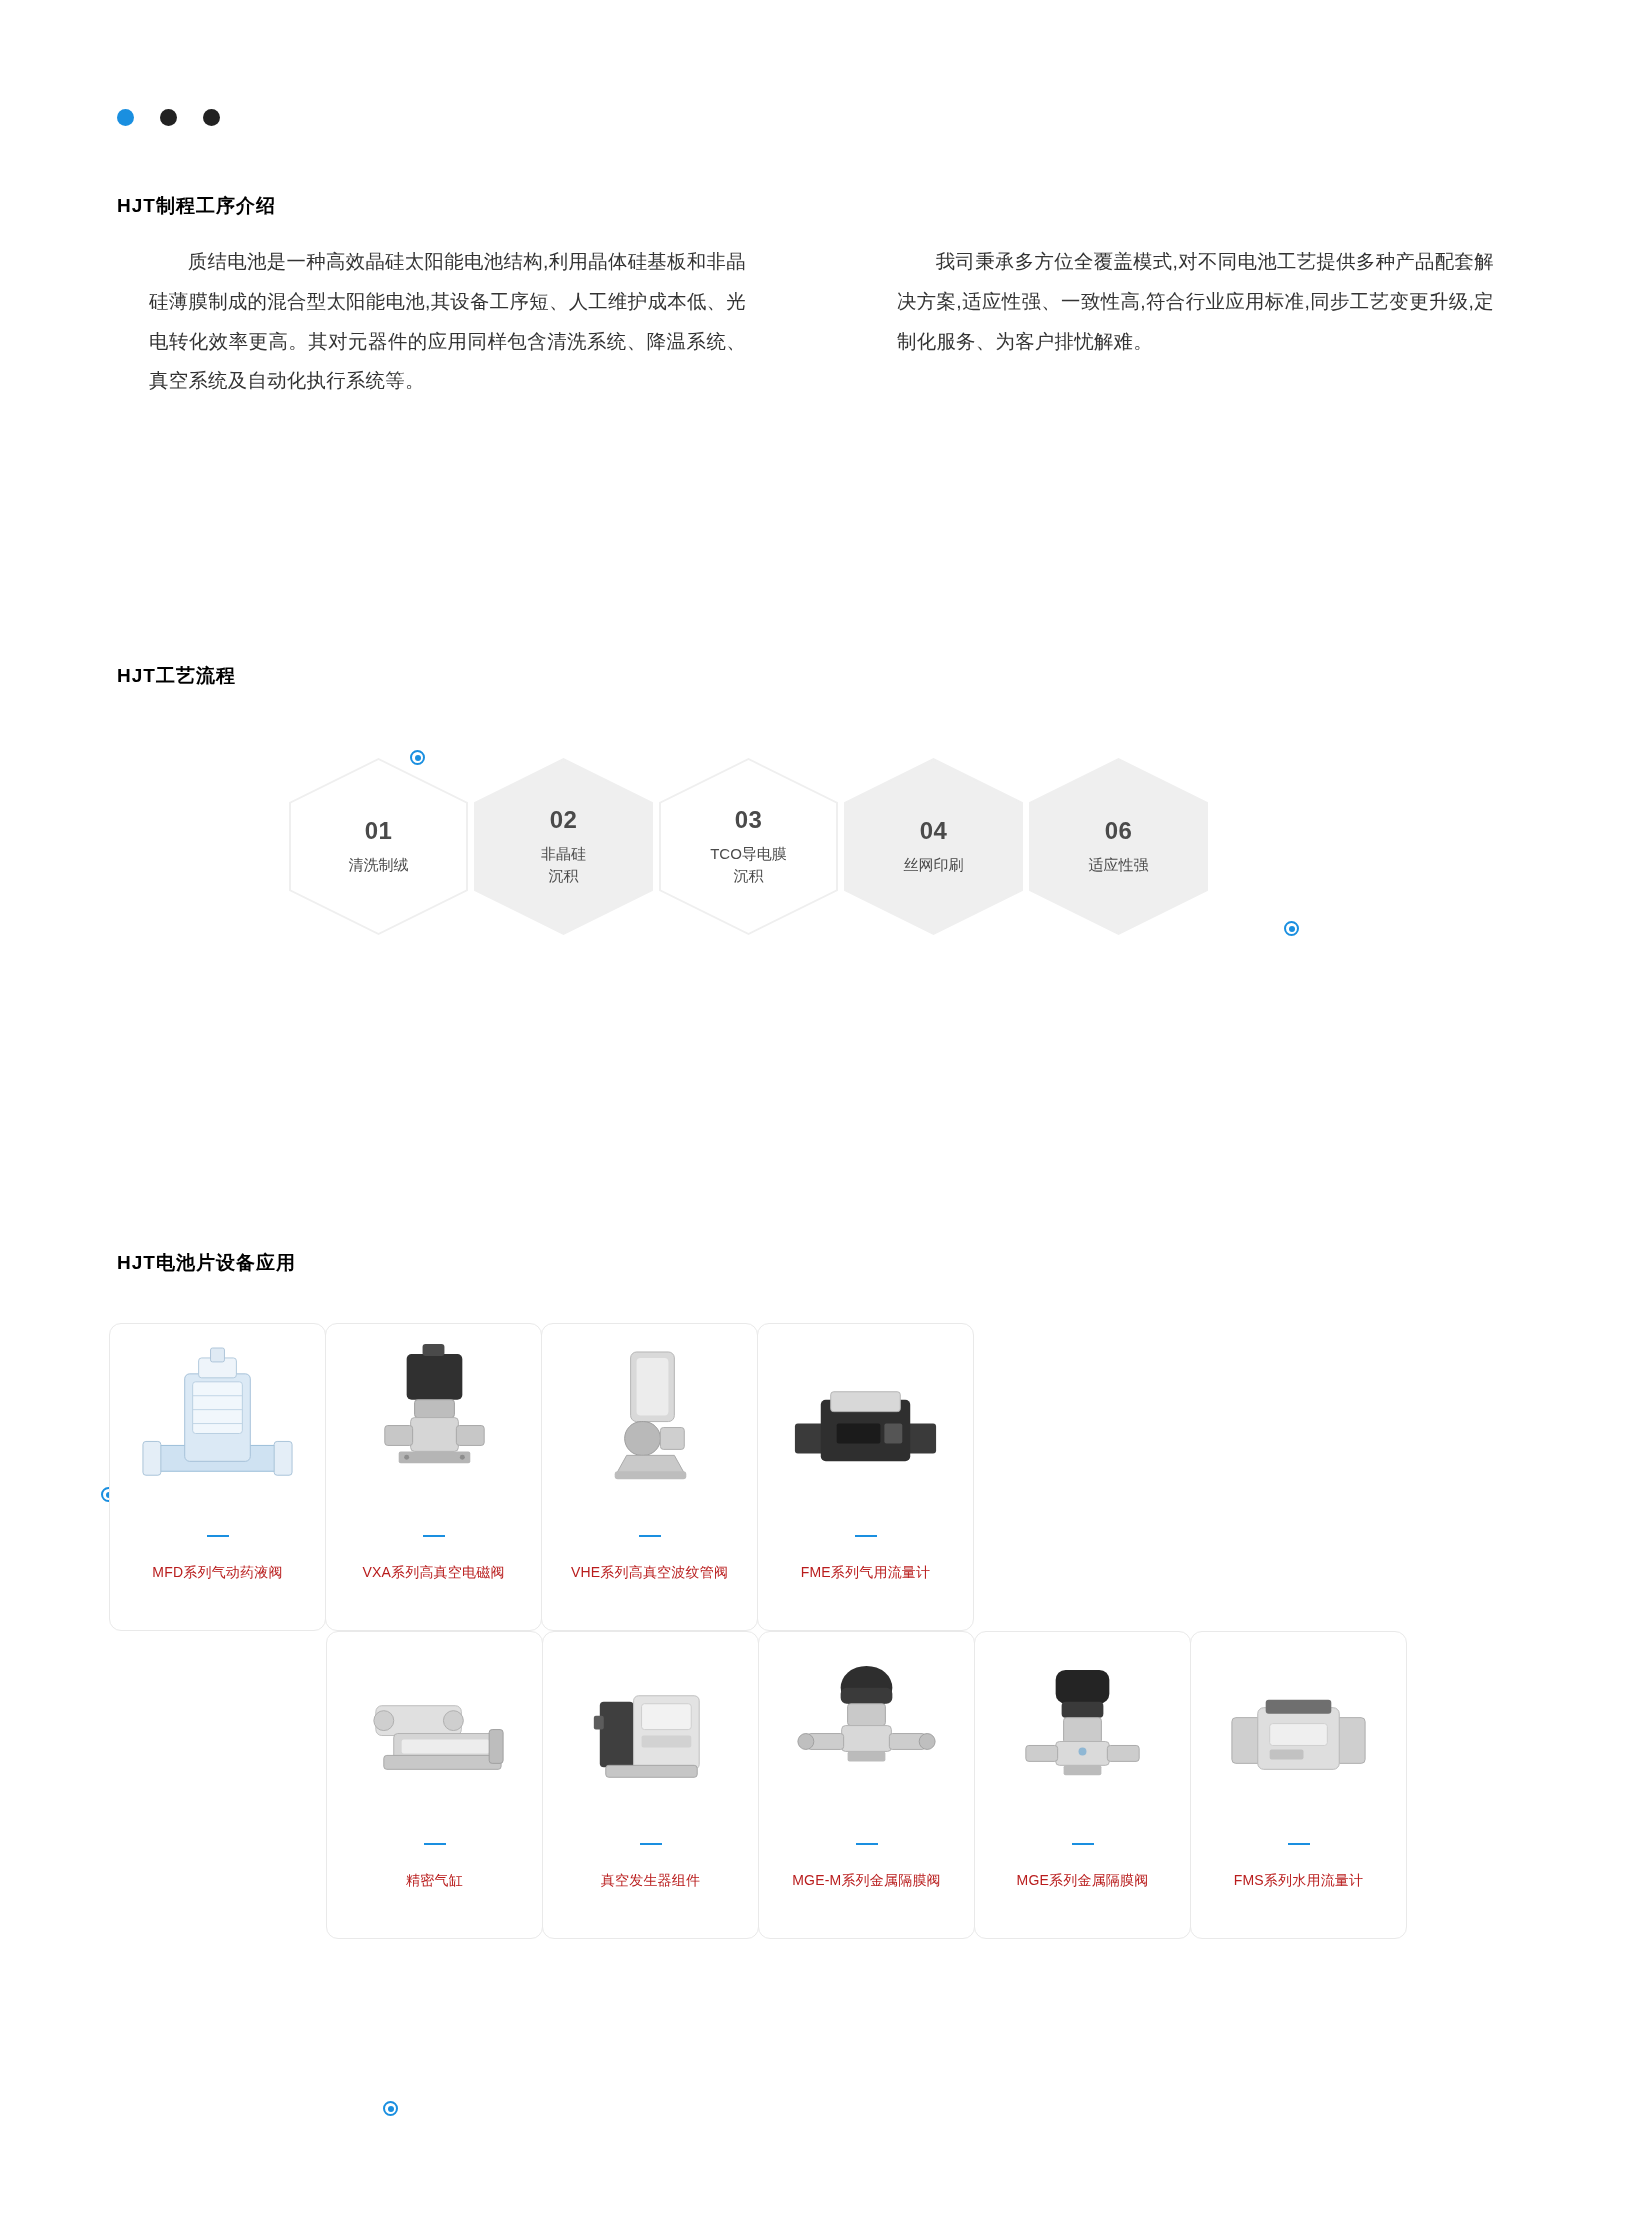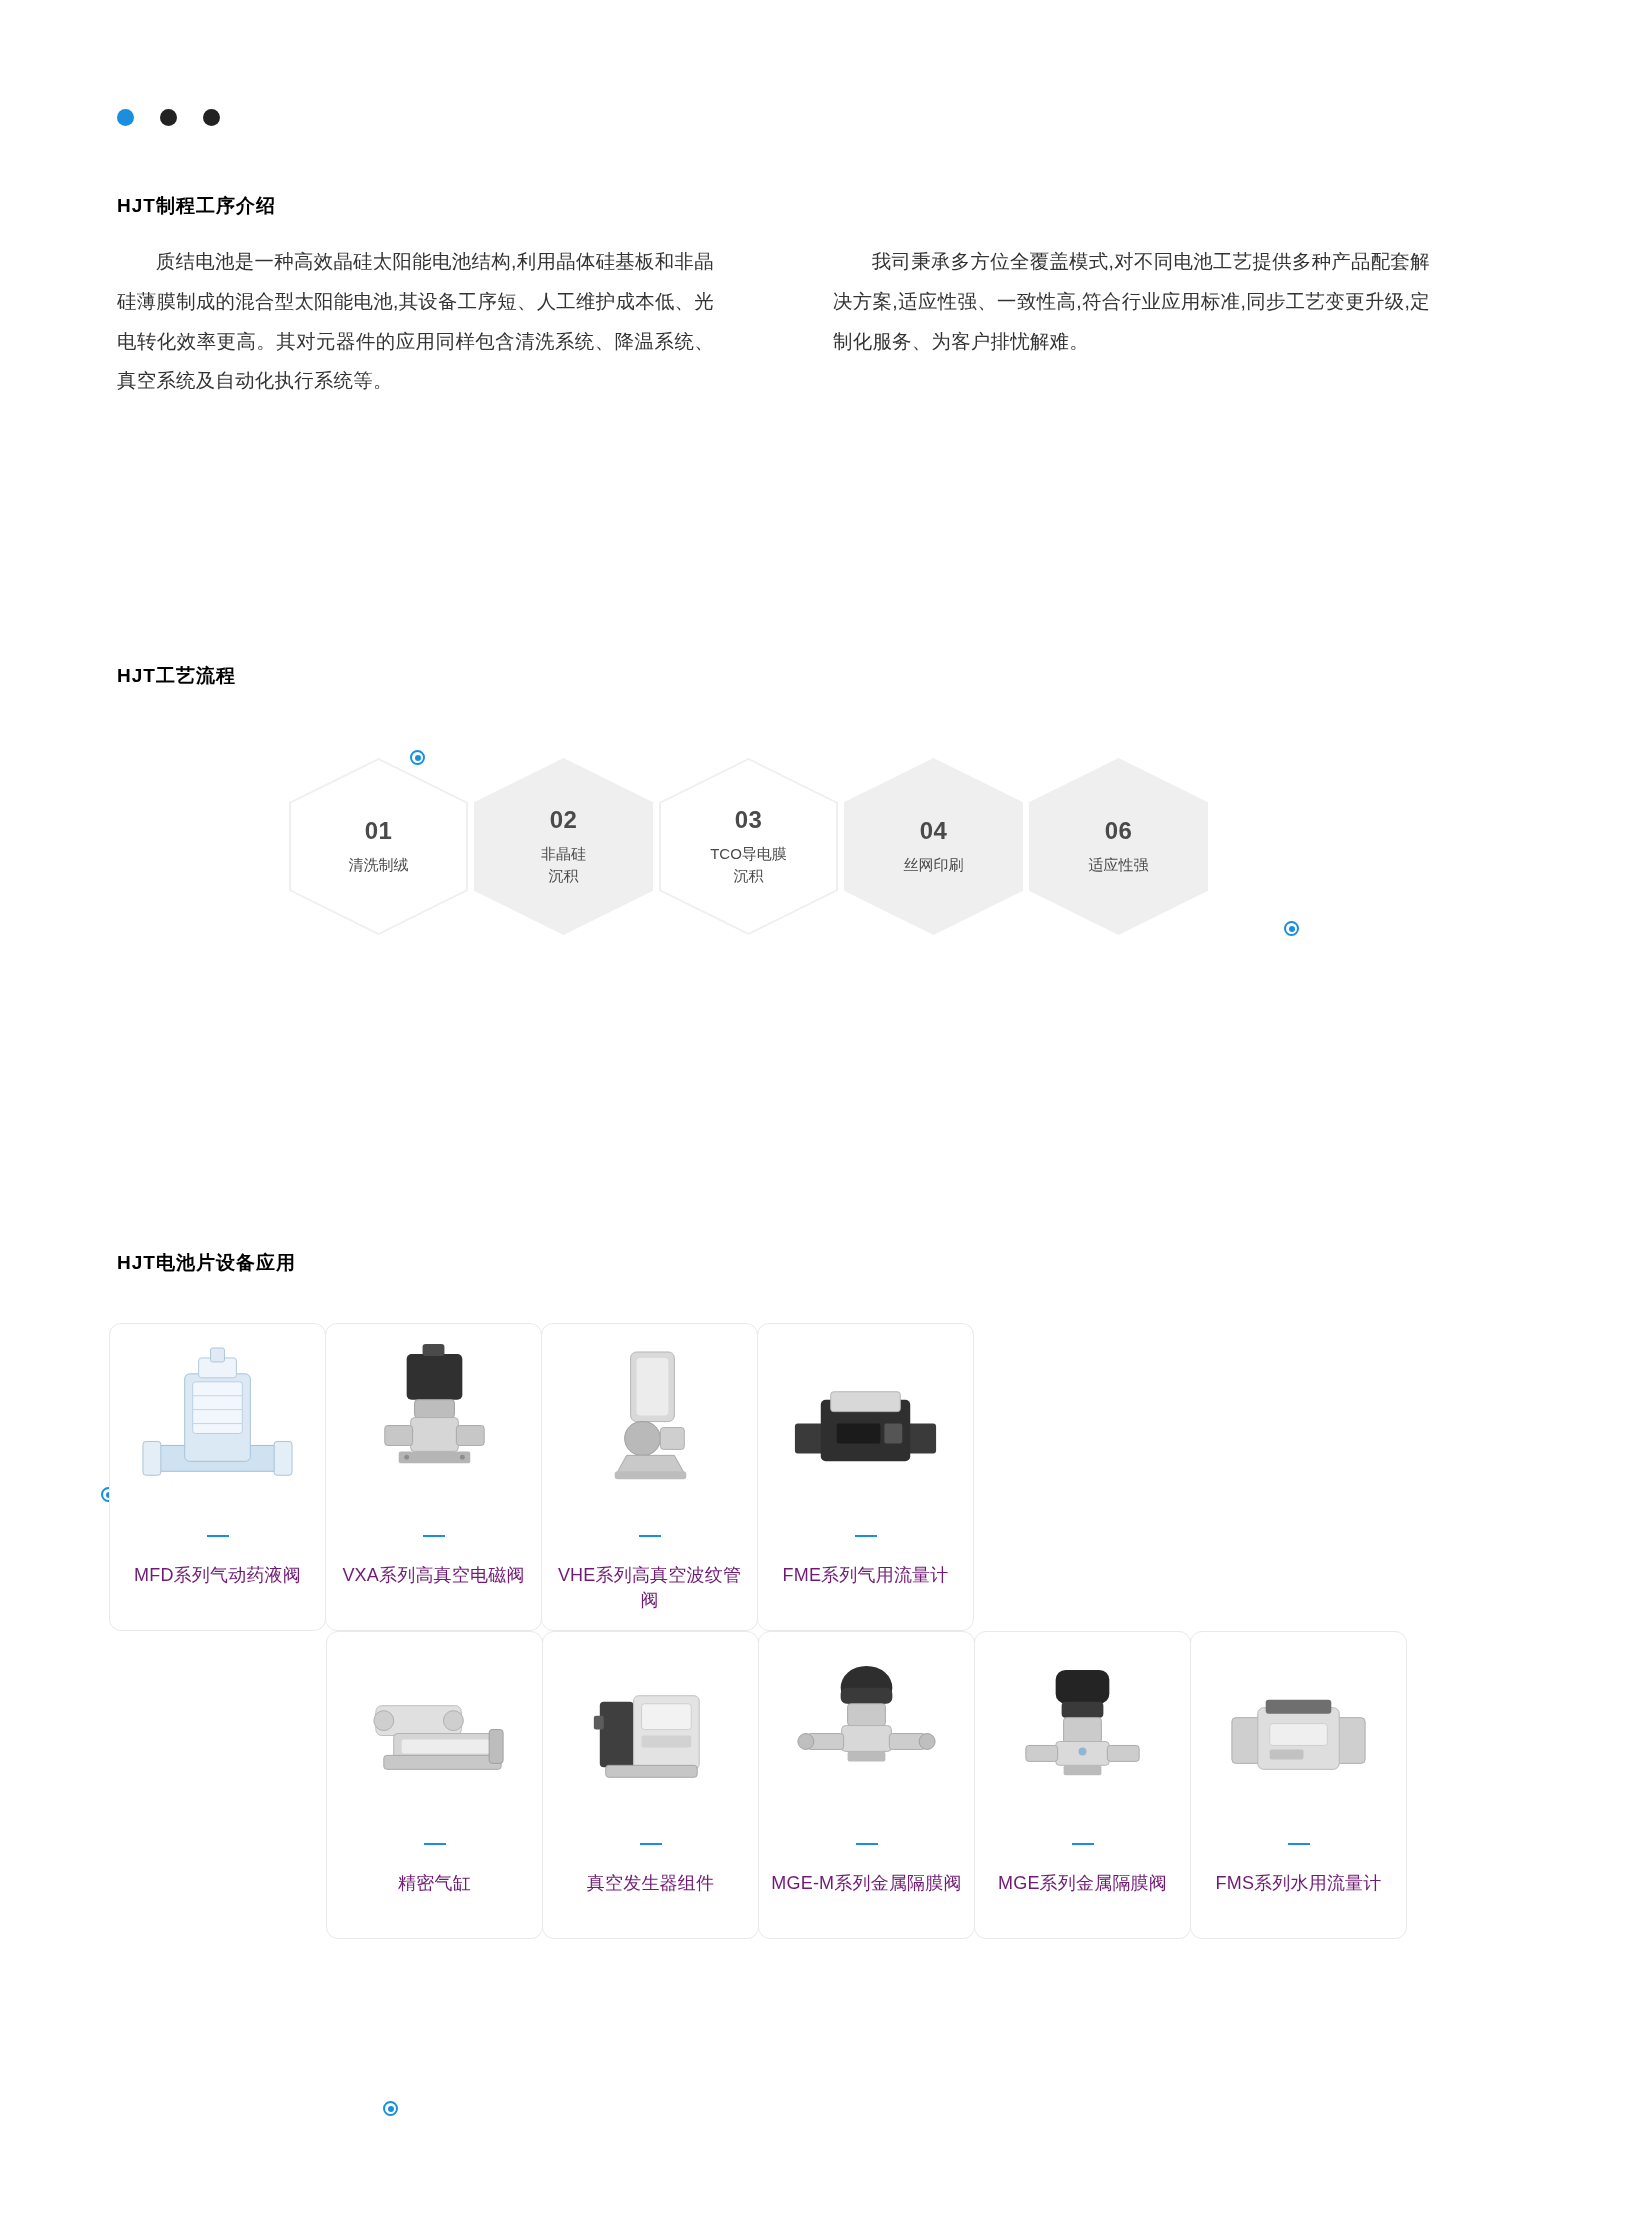--- a/index.html
+++ b/index.html
@@ -55,20 +55,21 @@
     display: flex;
     gap: 119px;
   }
   .intro-col {
     width: 597px;
     font-size: 19.4px;
     line-height: 2.05;
     color: #333;
     text-align: justify;
     letter-spacing: 0.3px;
+    margin-left: 32px;
   }
   .intro-col p { margin: 0; text-indent: 2em; }
 
   
   .flow-wrap {
     position: absolute;
     left: 289px;
     top: 758px;
     width: 1075px;
     height: 189px;
@@ -178,22 +179,22 @@
     padding-top: 6px;
     box-sizing: border-box;
   }
   .card .rule {
     width: 22px;
     height: 2px;
     background: #1a8fe0;
     margin-bottom: 26px;
   }
   .card .caption {
-    font-size: 18px;
-    color: #701a75;
+    font-size: 14px;
+    color: #b91c1c;
     text-align: center;
     line-height: 1.4;
     padding: 0 8px;
     letter-spacing: 0.2px;
   }
 
   .app-marker {
     position: absolute;
     width: 15px;
     height: 15px;

